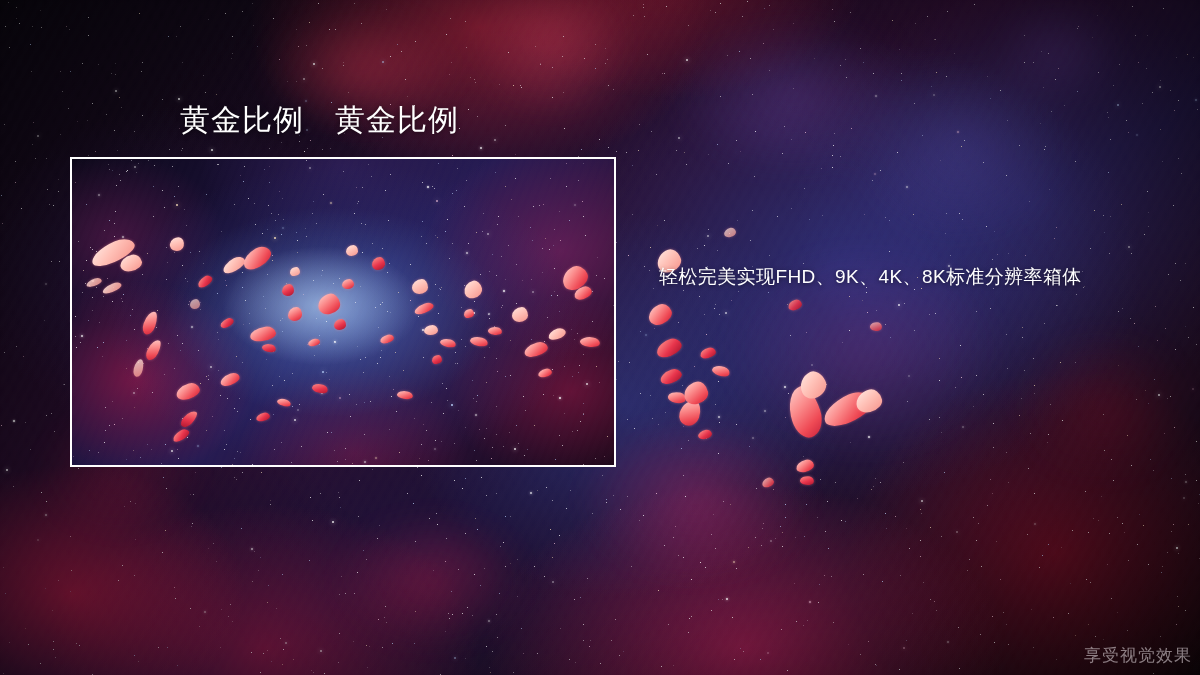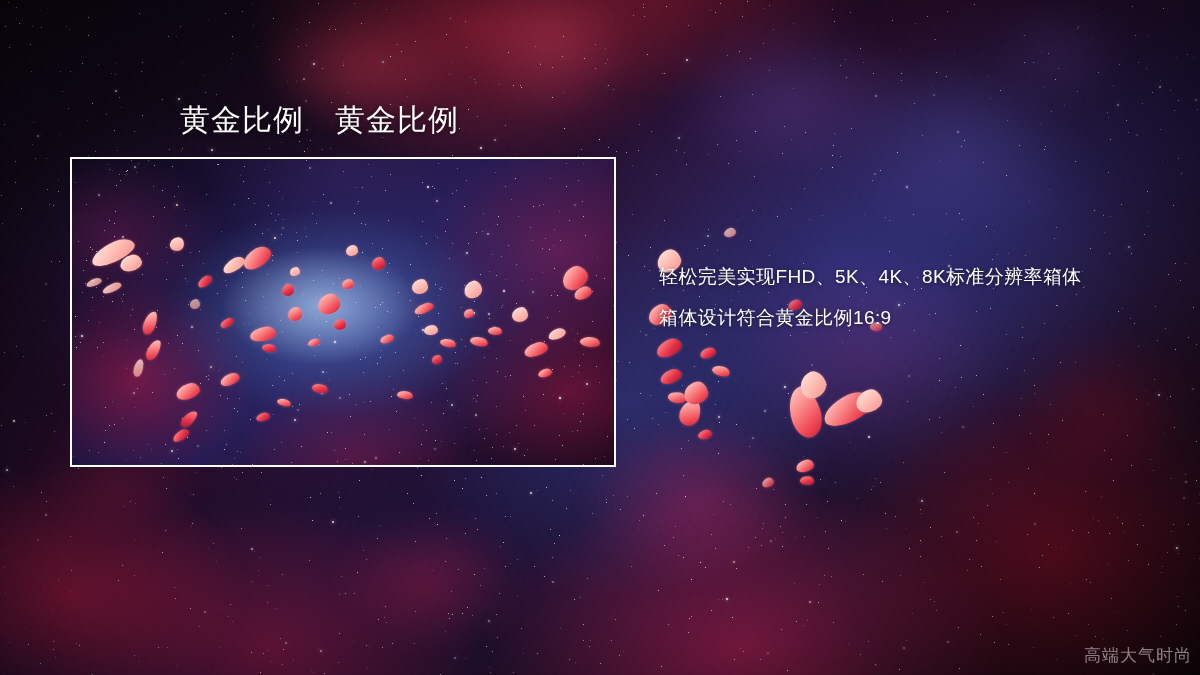--- a/index.html
+++ b/index.html
@@ -2018,19 +2018,18 @@
       <div class="petal pale" style="left:856px;top:390px;width:26px;height:22px;transform:rotate(-14deg);opacity:1;"></div>
       <div class="petal" style="left:796px;top:460px;width:18px;height:12px;transform:rotate(-12deg);opacity:1;"></div>
       <div class="petal deep" style="left:800px;top:476px;width:14px;height:9px;transform:rotate(8deg);opacity:1;"></div>
       <div class="petal" style="left:762px;top:478px;width:12px;height:9px;transform:rotate(-18deg);opacity:0.85;"></div>
       <div class="petal deep" style="left:788px;top:300px;width:14px;height:10px;transform:rotate(-16deg);opacity:0.9;"></div>
       <div class="petal" style="left:870px;top:322px;width:12px;height:9px;transform:rotate(10deg);opacity:0.8;"></div>
       <div class="petal pale" style="left:724px;top:228px;width:12px;height:9px;transform:rotate(-12deg);opacity:0.75;"></div>
     </div>
 
   <div id="body-text">
-    <div class="line">轻松完美实现FHD、5K、4K、8K标准分辨率箱体</div>
-    <div class="line">箱体设计符合黄金比例16:9</div>
+    <div class="line">轻松完美实现FHD、9K、4K、8K标准分辨率箱体</div>
   </div>
 
-  <div id="watermark">高端大气时尚</div>
+  <div id="watermark">享受视觉效果</div>
 
 </div>
 
 </body></html>

